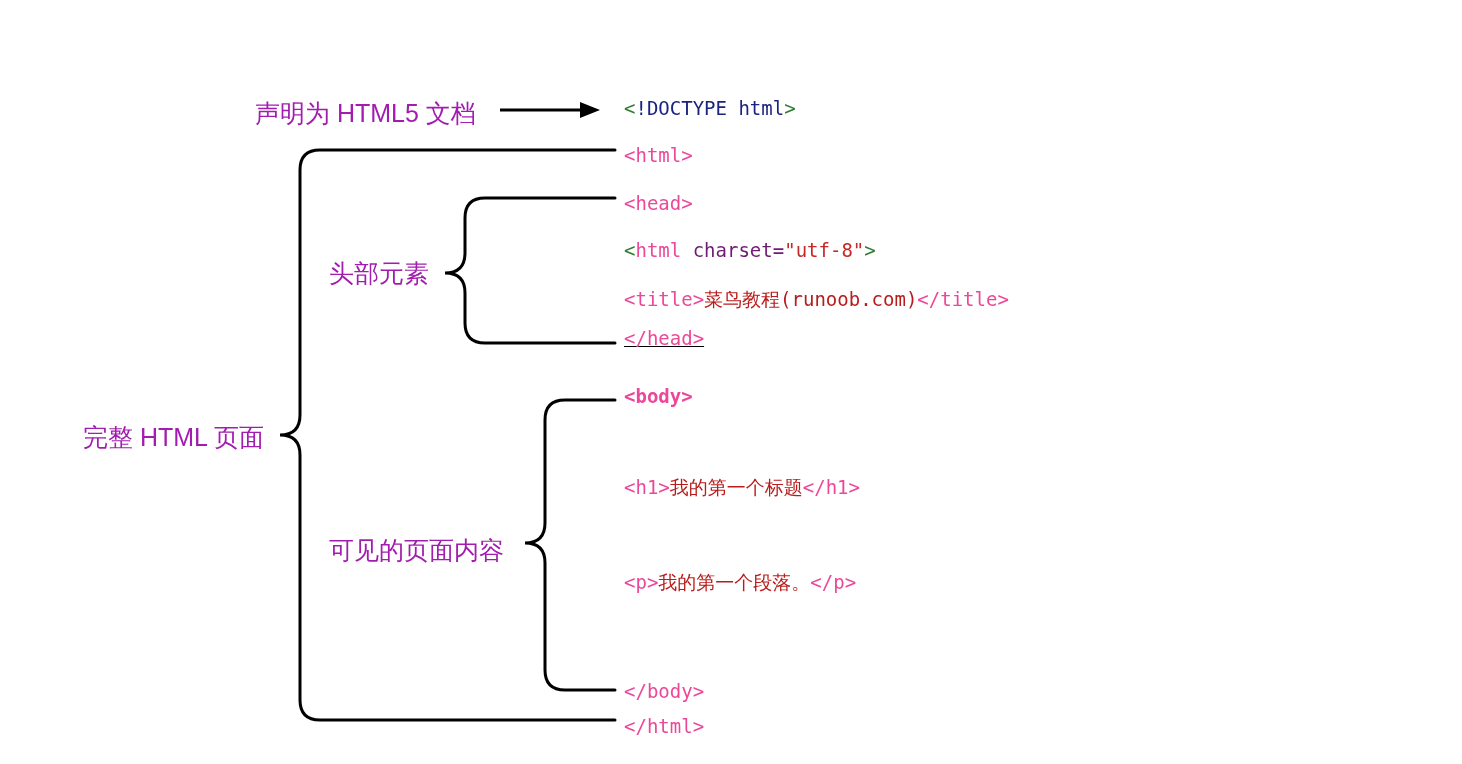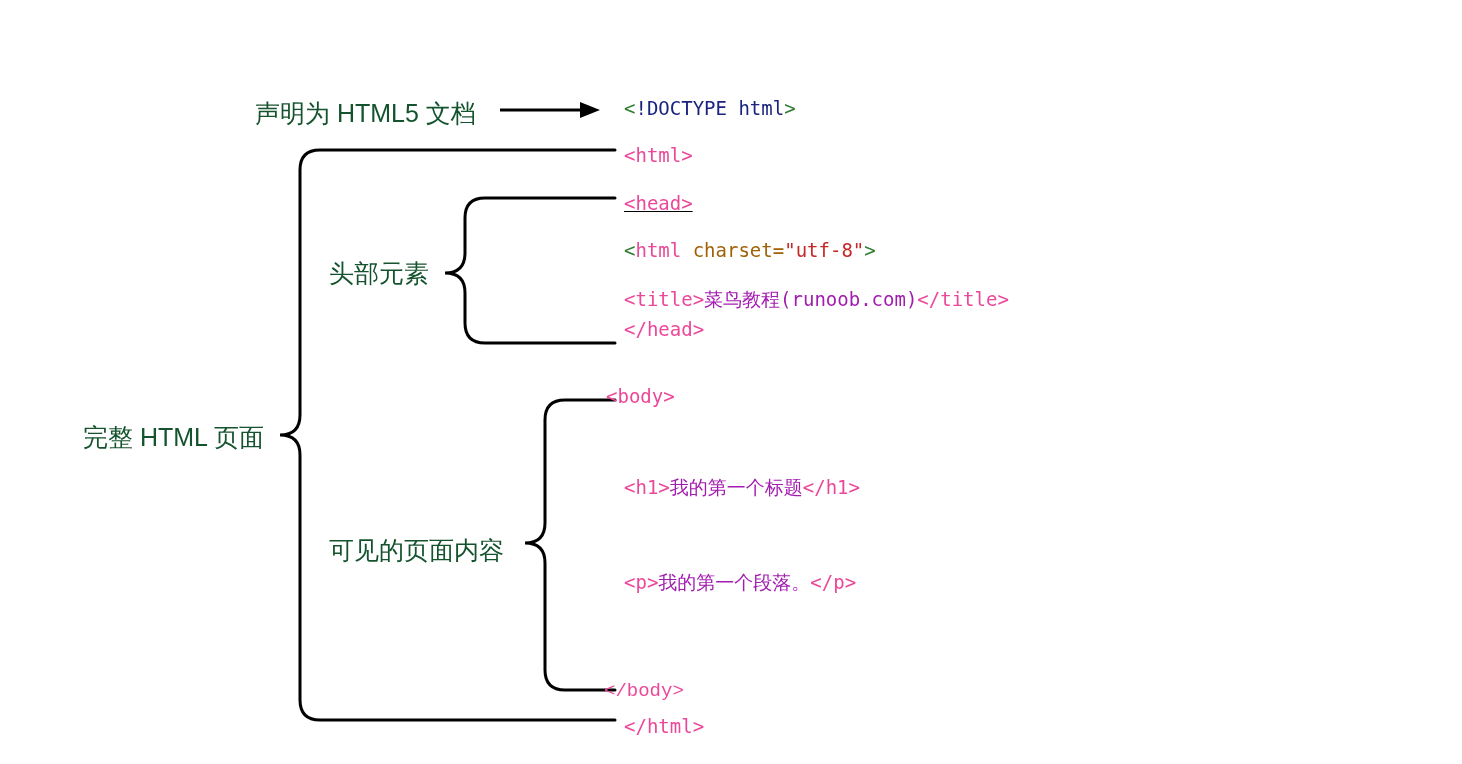--- a/index.html
+++ b/index.html
@@ -7,39 +7,39 @@
       padding: 0;
       font-family: -apple-system, BlinkMacSystemFont, "Segoe UI", sans-serif;
       background: #ffffff;
       width: 1462px;
       height: 764px;
       position: relative;
     }
     .label {
       position: absolute;
       font-size: 25px;
-      color: #14532d;
+      color: #a21caf;
       white-space: nowrap;
     }
     .arrow {
       position: absolute;
     }
     .code-line {
       position: absolute;
       font-family: "Menlo", "Consolas", monospace;
       font-size: 19px;
       white-space: nowrap;
     }
     .tag-open { color: #2e7d32; }
     .tag-name { color: #ec4899; }
     .tag-close { color: #2e7d32; }
     .doctype { color: #1a237e; font-weight: 500; }
-    .attr-name { color: #a16207; }
+    .attr-name { color: #701a75; }
     .attr-val { color: #c62828; }
-    .text-content { color: #a21caf; }
+    .text-content { color: #b91c1c; }
     .bracket {
       position: absolute;
       stroke: #000;
       stroke-width: 3;
       fill: none;
       stroke-linecap: round;
       stroke-linejoin: round;
     }
   </style>
 </head>
@@ -68,47 +68,47 @@
 </svg>
 
 <div class="code-line" style="left:624px; top:97px;">
   <span class="tag-open">&lt;</span><span class="doctype">!</span><span class="doctype">DOCTYPE html</span><span class="tag-close">&gt;</span>
 </div>
 
 <div class="code-line" style="left:624px; top:144px;">
   <span class="tag-name">&lt;html&gt;</span>
 </div>
 
-<div class="code-line" style="left:624px; top:192px;text-decoration:underline;">
+<div class="code-line" style="left:624px; top:192px;">
   <span class="tag-name">&lt;head&gt;</span>
 </div>
 
 <div class="code-line" style="left:624px; top:239px;">
   <span class="tag-open">&lt;</span><span class="tag-name">html</span><span> </span><span class="attr-name">charset</span><span class="attr-name">=</span><span class="attr-val">"utf-8"</span><span class="tag-close">&gt;</span>
 </div>
 
 <div class="code-line" style="left:624px; top:287px;">
   <span class="tag-name">&lt;title&gt;</span><span class="text-content">菜鸟教程(runoob.com)</span><span class="tag-name">&lt;/title&gt;</span>
 </div>
 
-<div class="code-line" style="left:624px; top:318px;">
+<div class="code-line" style="left:624px; top:327px;text-decoration:underline;">
   <span class="tag-name">&lt;/head&gt;</span>
 </div>
 
-<div class="code-line" style="left:606px; top:385px;">
+<div class="code-line" style="left:624px; top:385px;font-weight:bold;">
   <span class="tag-name">&lt;body&gt;</span>
 </div>
 
 <div class="code-line" style="left:624px; top:475px;">
   <span class="tag-name">&lt;h1&gt;</span><span class="text-content">我的第一个标题</span><span class="tag-name">&lt;/h1&gt;</span>
 </div>
 
 <div class="code-line" style="left:624px; top:570px;">
   <span class="tag-name">&lt;p&gt;</span><span class="text-content">我的第一个段落。</span><span class="tag-name">&lt;/p&gt;</span>
 </div>
 
-<div class="code-line" style="left:604px; top:680px;font-family:Liberation Mono, monospace;">
+<div class="code-line" style="left:624px; top:680px;">
   <span class="tag-name">&lt;/body&gt;</span>
 </div>
 
 <div class="code-line" style="left:624px; top:715px;text-align:center;">
   <span class="tag-name">&lt;/html&gt;</span>
 </div>
 
 </body></html>

